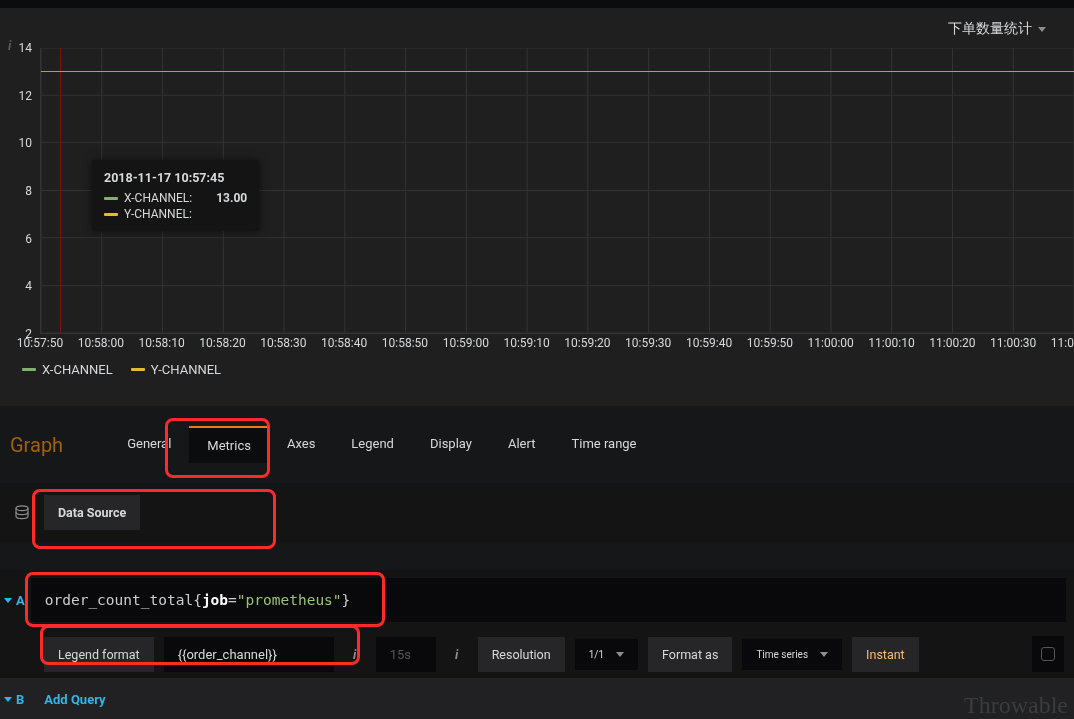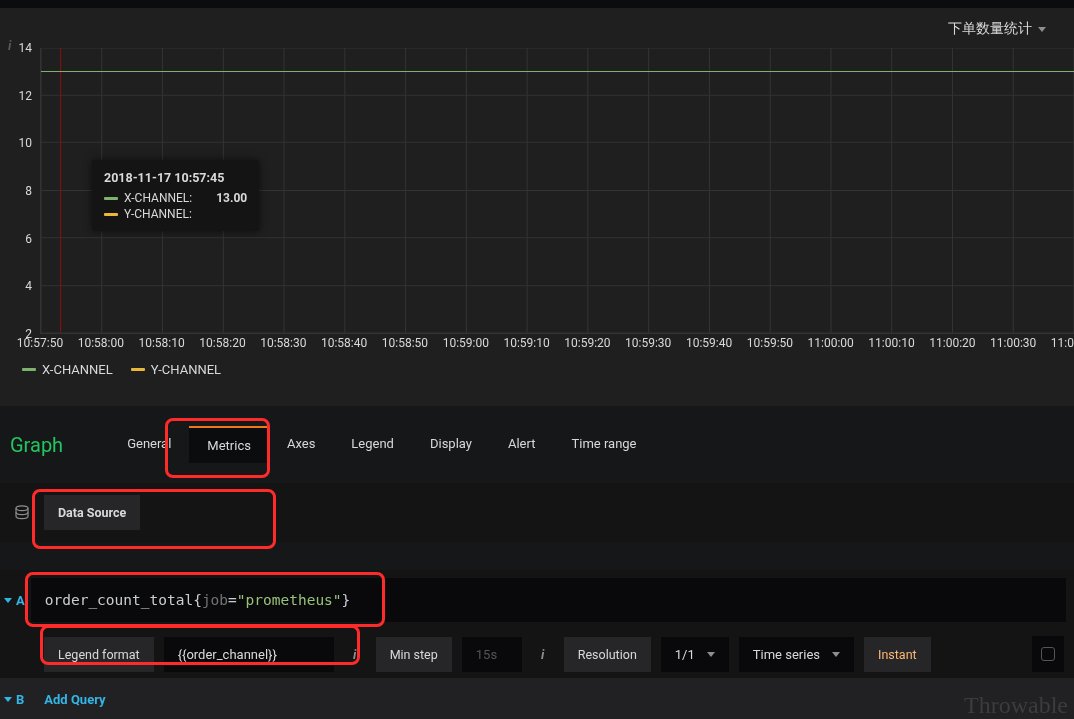--- a/index.html
+++ b/index.html
@@ -32,51 +32,51 @@
   
   .x-axis { position: absolute; left: 36px; right: 0; bottom: 0; height: 16px; }
   .x-tick { position: absolute; font-size: 12px; color: #d8d9da; transform: translateX(-50%); }
   
   .legend-bar { display: flex; gap: 18px; padding: 10px 0 10px 22px; font-size: 13px; }
   .legend-item { display: flex; align-items: center; gap: 6px; cursor: pointer; }
   .legend-swatch { width: 14px; height: 3px; border-radius: 1px; }
   
   
   .editor-row { display: flex; align-items: center; gap: 28px; padding: 20px 10px 20px 10px; background: #161719; }
-  .editor-title { font-size: 20px; color: #22c55e; font-weight: 400; margin-right: 18px; }
+  .editor-title { font-size: 20px; color: #a16207; font-weight: 400; margin-right: 18px; }
   .editor-tabs { display: flex; gap: 0; }
   .editor-tab { padding: 10px 18px; color: #d8d9da; font-size: 13px; cursor: pointer; }
   .editor-tab.active { background: #0b0c0e; border-top: 2px solid #eb7b18; }
   
   
   .ds-row { display: flex; align-items: center; padding: 12px 14px; gap: 8px; background: #141414; font-weight: bold; }
   .db-icon { width: 16px; height: 16px; display: inline-flex; align-items: center; justify-content: center; margin-right: 6px; }
   .ds-label { background: #262628; padding: 10px 14px; font-size: 12.5px; color: #d8d9da; }
   .ds-select { background: #09090b; padding: 10px 14px; font-size: 13px; color: #d8d9da; display: flex; align-items: center; gap: 10px; cursor: pointer; }
   
   .gap { height: 28px; background: #161719; }
   
   
   .query-row { display: flex; align-items: stretch; background: #141414; padding: 0; }
   .query-letter-wrap { display: flex; align-items: center; padding: 0 6px 0 4px; gap: 4px; }
   .qcaret { width: 0; height: 0; border-left: 4px solid transparent; border-right: 4px solid transparent; border-top: 5px solid #33b5e5; }
   .query-letter { color: #33b5e5; font-weight: bold; font-size: 13px; }
   .query-input { flex: 1; background: #09090b; padding: 14px 14px; font-family: Menlo, Consolas, monospace; font-size: 14.5px; color: #c9cdd2; margin: 8px 8px 8px 0; }
   .tok-brace { color: #c9cdd2; }
-  .tok-key { color: #737373; }
+  .tok-key { color: #ffffff; font-weight: bold; }
   .tok-eq { color: #c9cdd2; }
   .tok-str { color: #98c379; }
   
   
   .opts-row { display: flex; align-items: center; gap: 10px; padding: 6px 10px 6px 44px; background: #141414; }
   .opt-label { background: #262628; padding: 10px 14px; font-size: 12.5px; color: #d8d9da; }
   .opt-input { background: #09090b; padding: 10px 14px; font-size: 13px; color: #d8d9da; min-width: 120px; }
   .opt-input.placeholder { color: #555; }
   .info-icon { width: 22px; color: #8e8e8e; text-align: center; font-weight: bold; font-style: italic; }
-  .opt-select { background: #09090b; padding: 10px 14px; font-size: 13px; color: #d8d9da; display: flex; align-items: center; gap: 12px; cursor: pointer; }
+  .opt-select { background: #09090b; padding: 10px 14px; font-size: 10px; color: #d8d9da; display: flex; align-items: center; gap: 12px; cursor: pointer; }
   .opt-instant { background: #262628; padding: 10px 14px; font-size: 12.5px; color: #fdba74; }
   .opt-check { width: 32px; height: 36px; background: #09090b; display: flex; align-items: center; justify-content: center; }
   .checkbox-empty { width: 14px; height: 14px; border: 1px solid #555; border-radius: 3px; }
   
   
   .query-row-b { display: flex; align-items: center; background: #212124; padding: 6px 0; }
   .add-query-btn { background: #212124; color: #33b5e5; font-weight: bold; font-size: 13px; padding: 8px 14px; cursor: pointer; }
   
   
   .hl { position: absolute; border: 3px solid #ff2b2b; border-radius: 8px; pointer-events: none; }
@@ -219,28 +219,28 @@
     <span class="qcaret"></span>
     <span class="query-letter">A</span>
   </div>
   <div class="query-input"><span>order_count_total</span><span class="tok-brace">{</span><span class="tok-key">job</span><span class="tok-eq">=</span><span class="tok-str">"prometheus"</span><span class="tok-brace">}</span></div>
 </div>
 
 <div class="opts-row">
   <div class="opt-label">Legend format</div>
   <div class="opt-input" style="min-width:170px">{{order_channel}}</div>
   <span class="info-icon">i</span>
-  <div class="opt-label">Min step</div>
   <div class="opt-input placeholder" style="min-width:60px">15s</div>
   <span class="info-icon">i</span>
   <div class="opt-label">Resolution</div>
   <div class="opt-select">
     <span>1/1</span>
     <span class="caret-down"></span>
   </div>
+  <div class="opt-label">Format as</div>
   <div class="opt-select">
     <span>Time series</span>
     <span class="caret-down"></span>
   </div>
   <div class="opt-instant">Instant</div>
   <div style="flex:1"></div>
   <div class="opt-check">
       <span class="checkbox-empty"></span>
     </div>
 </div>

